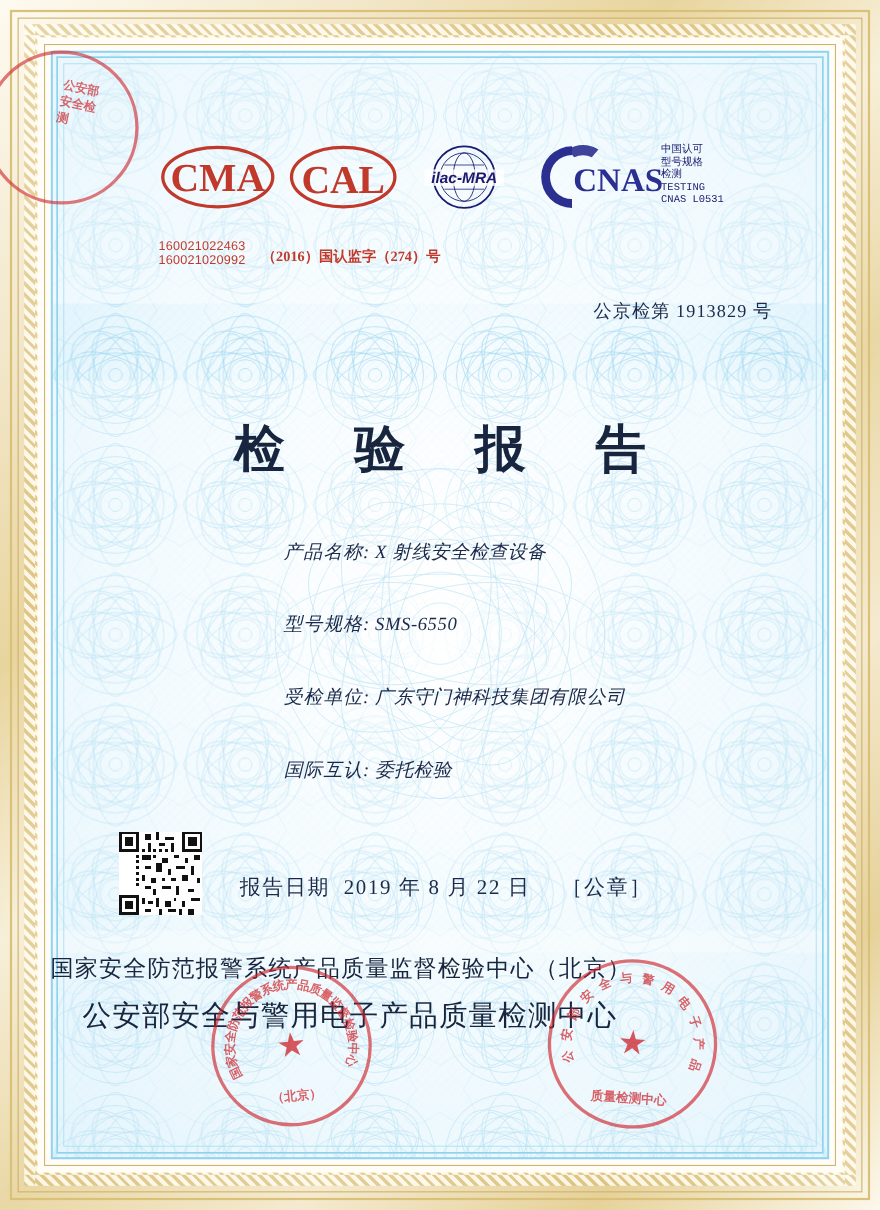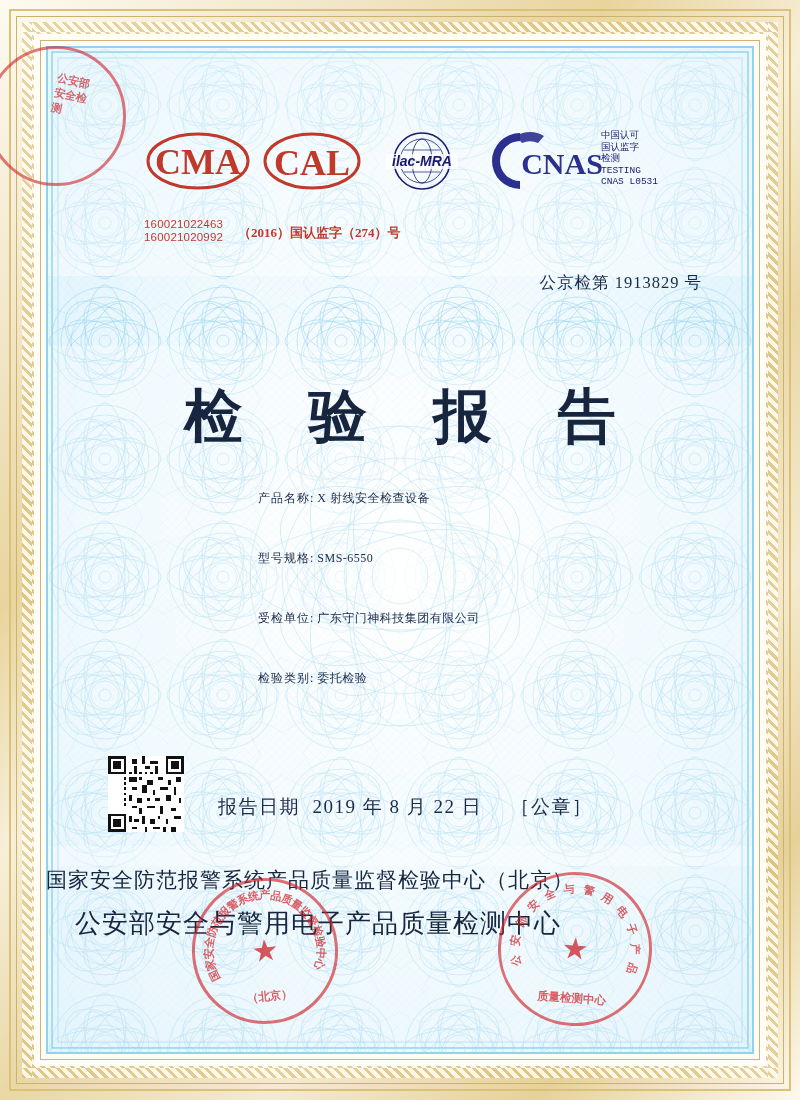--- a/index.html
+++ b/index.html
@@ -155,38 +155,39 @@
     letter-spacing: 1px;
     white-space: nowrap;
   }
 
   .doc-title {
     position: absolute;
     left: 0;
     right: 0;
     top: 332px;
     text-align: center;
-    font-size: 58px;
+    font-size: 46px;
     font-weight: bold;
     color: #17253f;
     letter-spacing: 26px;
     text-indent: 26px;
   }
 
   .fields {
     position: absolute;
     left: 212px;
     top: 444px;
     width: 460px;
   }
   .field {
-    font-size: 12px;
+    font-size: 17px;
     color: #1b2a4a;
     margin-bottom: 43px;
     white-space: nowrap;
+    font-style: italic;
   }
   .field .lbl { letter-spacing: 1px; }
   .field .val { letter-spacing: .5px; }
 
   .date-line {
     position: absolute;
     left: 172px;
     top: 748px;
     font-size: 19px;
     color: #1b2a4a;
@@ -435,21 +436,21 @@
           <line x1="26" y1="31" x2="70" y2="31" stroke="#1a1a6e" stroke-width="0.8"></line>
           <line x1="30" y1="20" x2="66" y2="20" stroke="#1a1a6e" stroke-width="0.7"></line>
           <line x1="30" y1="42" x2="66" y2="42" stroke="#1a1a6e" stroke-width="0.7"></line>
           <rect x="12" y="24" width="72" height="15" fill="#ffffff" opacity="0.78"></rect>
           <text x="48" y="36" text-anchor="middle" font-family="Liberation Sans, sans-serif" font-size="14" font-weight="bold" font-style="italic" fill="#1a1a6e">ilac-MRA</text>
         </svg>
       </div>
 
       <div class="cnas-text">
         <div>中国认可</div>
-        <div>国认监字</div>
+        <div>型号规格</div>
         <div>检测</div>
         <div>TESTING</div>
         <div>CNAS L0531</div>
       </div>
     </div>
 
     <div class="cert-nums">
       <div>160021022463</div>
       <div>160021020992</div>
     </div>
@@ -466,21 +467,21 @@
       </div>
       <div class="field">
         <span class="lbl">型号规格:</span>
         <span class="val">SMS-6550</span>
       </div>
       <div class="field">
         <span class="lbl">受检单位:</span>
         <span class="val">广东守门神科技集团有限公司</span>
       </div>
       <div class="field">
-        <span class="lbl">检验类别:</span>
+        <span class="lbl">国际互认:</span>
         <span class="val">委托检验</span>
       </div>
     </div>
 
     <div class="qr">
       <svg width="76" height="76" viewBox="0 0 29 29" shape-rendering="crispEdges">
         <rect width="29" height="29" fill="#ffffff"></rect>
         <g fill="#111111">
 
           <rect x="0" y="0" width="7" height="1"></rect>

